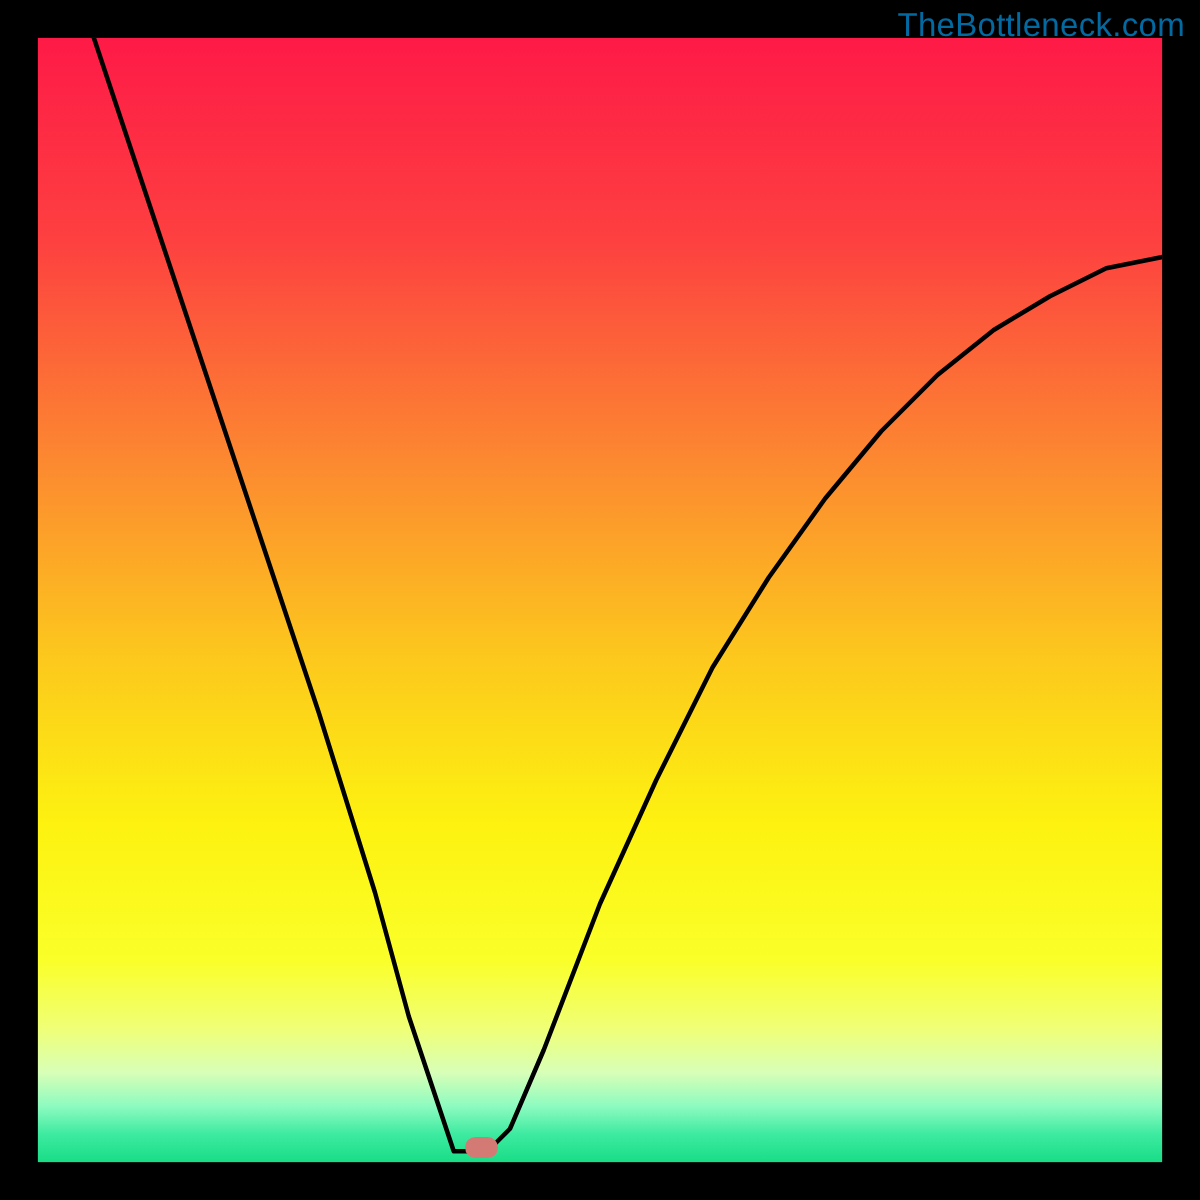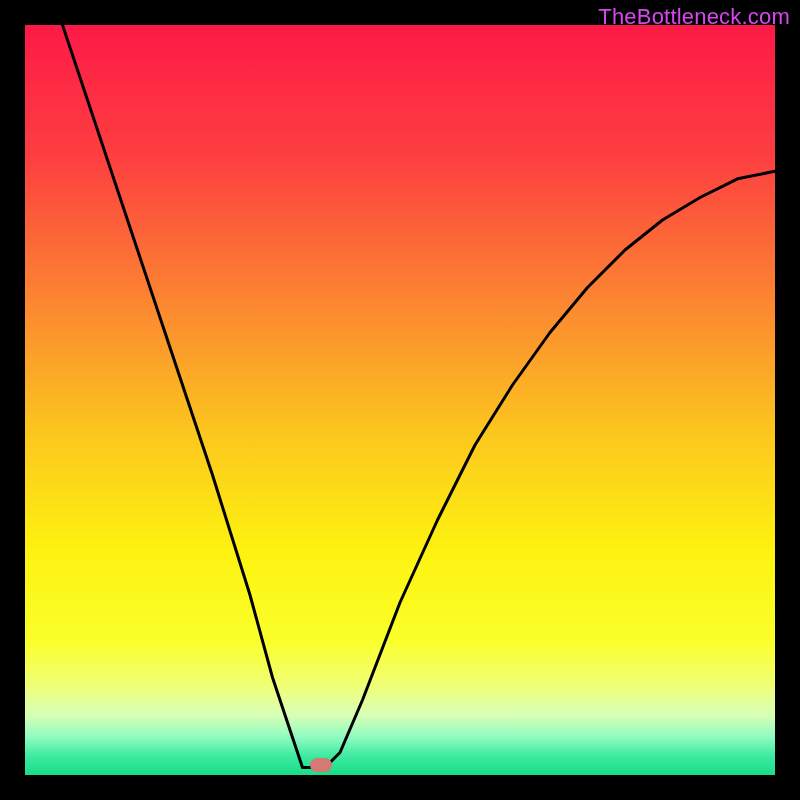--- a/index.html
+++ b/index.html
@@ -26,21 +26,21 @@
     overflow: hidden;
   }
   .gradient {
     position: absolute;
     left: 0; top: 0; right: 0; bottom: 0;
   }
   .watermark {
     position: absolute;
     top: 4px;
     right: 10px;
-    color: #d946ef;
+    color: #0369a1;
     font-size: 22px;
     font-weight: 500;
     letter-spacing: 0.2px;
   }
   .curve {
     position: absolute;
     left: 0; top: 0;
     width: 750px; height: 750px;
     pointer-events: none;
   }

